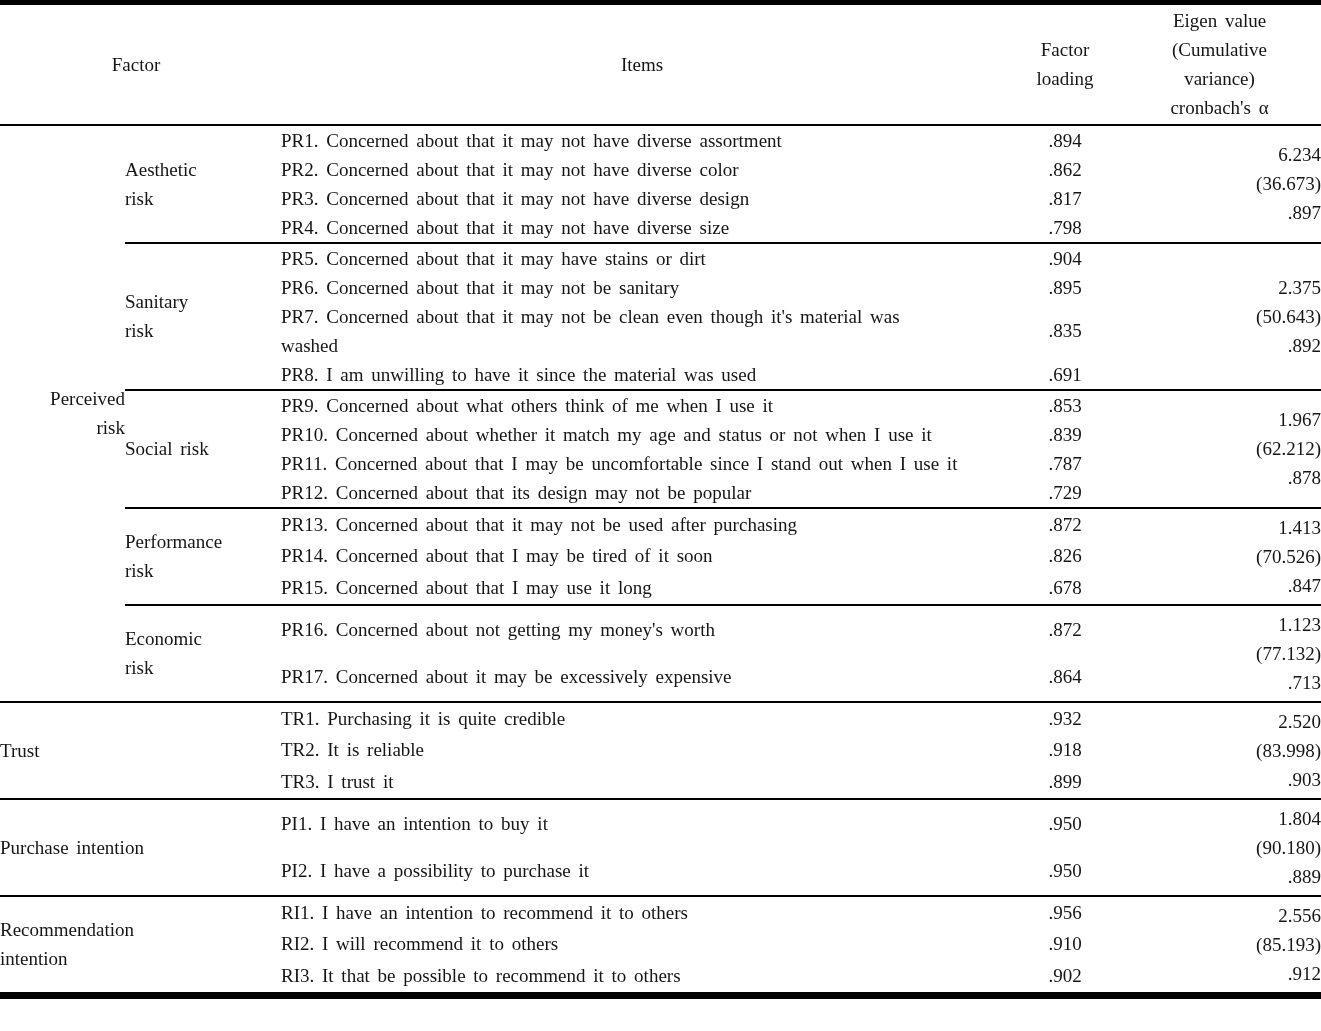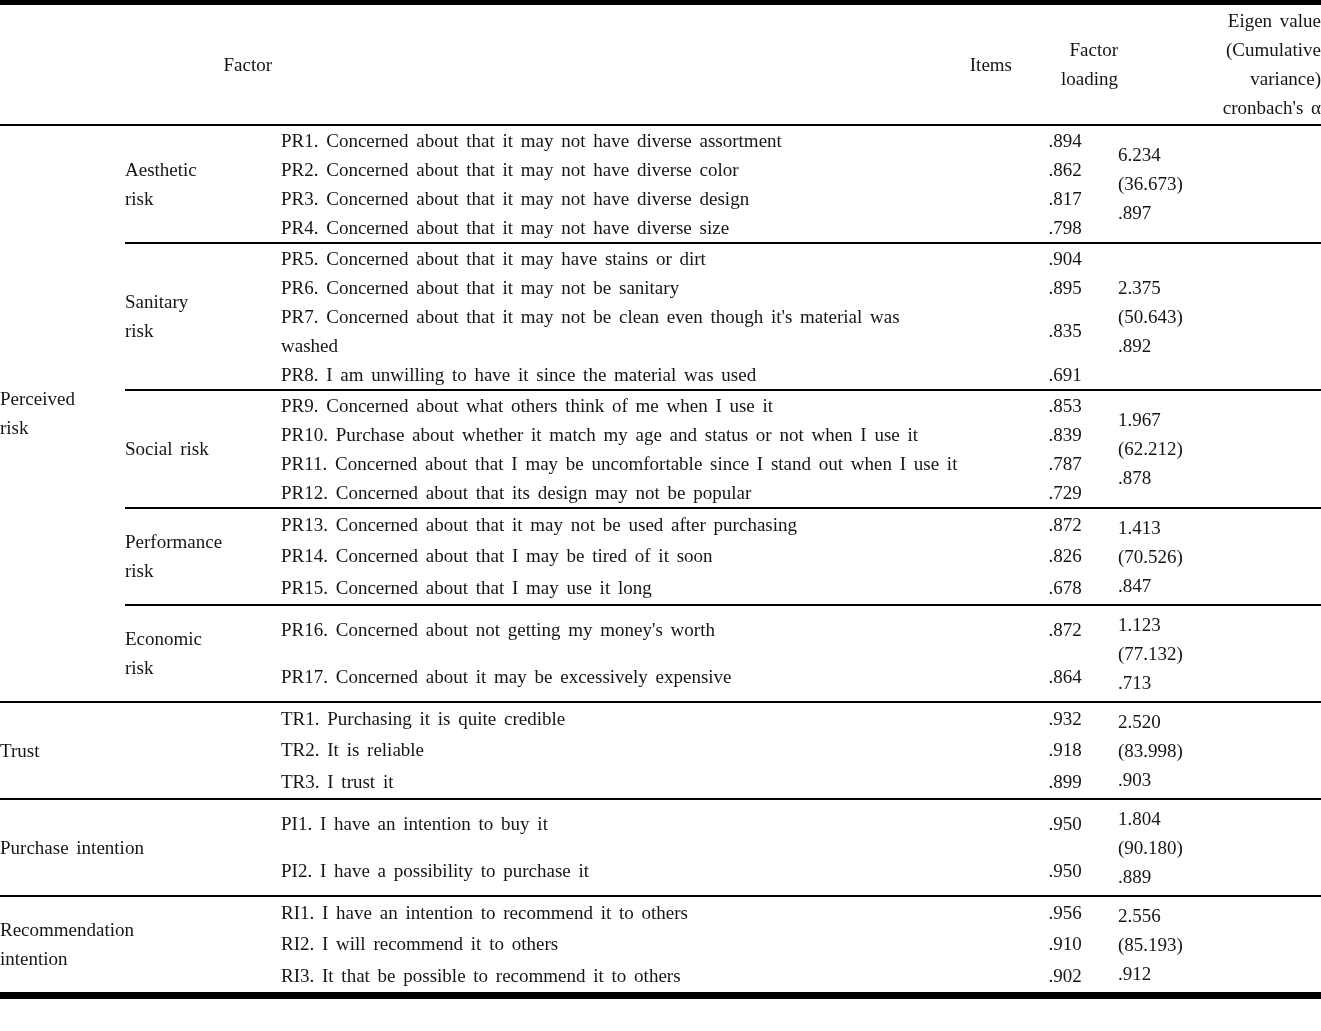--- a/index.html
+++ b/index.html
@@ -21,31 +21,31 @@
   td {
     font-size: 19px;
     line-height: 29px;
     vertical-align: middle;
     word-spacing: 3px;
     overflow: hidden;
   }
   
   td.th {
     height: 122px;
-    text-align: right;
+    text-align: center;
     vertical-align: middle;
     border-bottom: 2px solid #000;
     white-space: pre-line;
   }
   
   td.item  { text-align: left;  padding-left: 9px; padding-right: 4px; white-space: pre; }
   td.load  { text-align: center; white-space: pre; font-family: Liberation Serif, serif; }
   td.name  { white-space: pre-line; }
-  td.group { text-align: left; white-space: pre-line; }
-  td.eigen { text-align: left; white-space: pre-line; padding-top: 4px; padding-bottom: 4px; }
+  td.group { text-align: right; white-space: pre-line; }
+  td.eigen { text-align: right; white-space: pre-line; padding-top: 4px; padding-bottom: 4px; }
 
   .bb { border-bottom: 2px solid #000; }  
   .pt { }               
   .pb { padding-bottom: 0; }            
 </style>
 </head>
 <body>
 
 <div class="sheet">
   <table class="factor-table">
@@ -118,21 +118,21 @@
 
     <tr>
       <td class="name bb" rowspan="4">Social risk</td>
       <td class="item pt">PR9. Concerned about what others think of me when I use it</td>
       <td class="load pt">.853</td>
       <td class="eigen bb" rowspan="4">1.967
 (62.212)
 .878</td>
     </tr>
     <tr>
-      <td class="item">PR10. Purchase about whether it match my age and status or not when I use it</td>
+      <td class="item">PR10. Concerned about whether it match my age and status or not when I use it</td>
       <td class="load">.839</td>
     </tr>
     <tr>
       <td class="item">PR11. Concerned about that I may be uncomfortable since I stand out when I use it</td>
       <td class="load">.787</td>
     </tr>
     <tr>
       <td class="item pb bb">PR12. Concerned about that its design may not be popular</td>
       <td class="load pb bb">.729</td>
     </tr>

